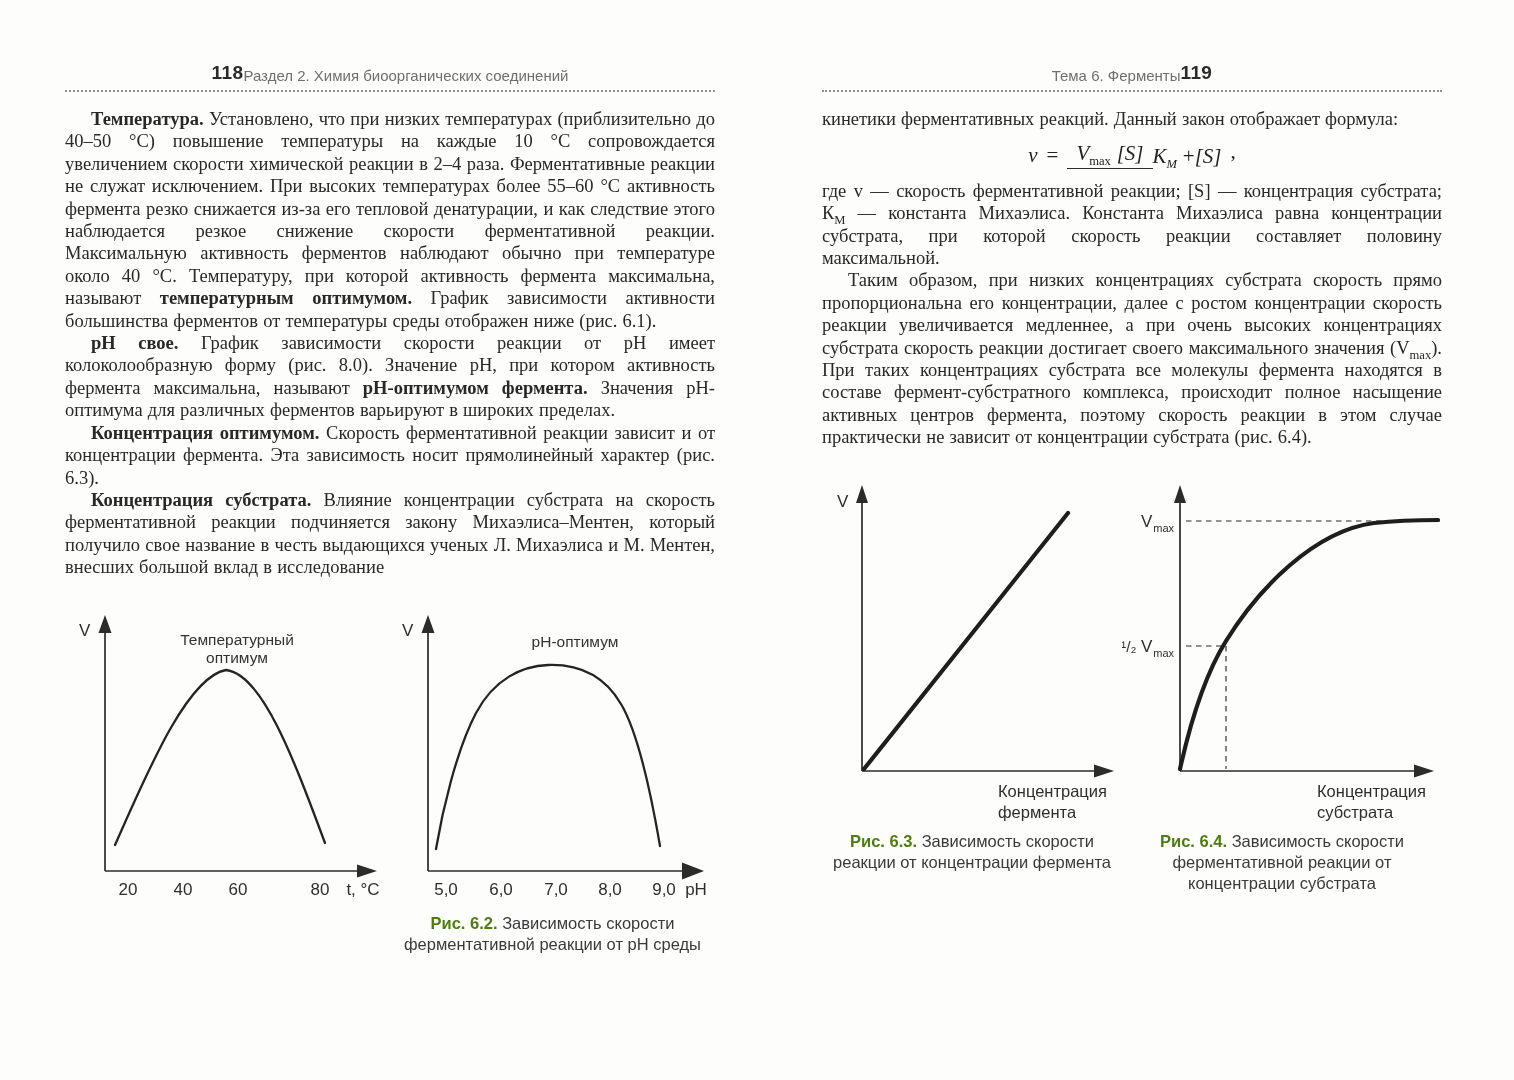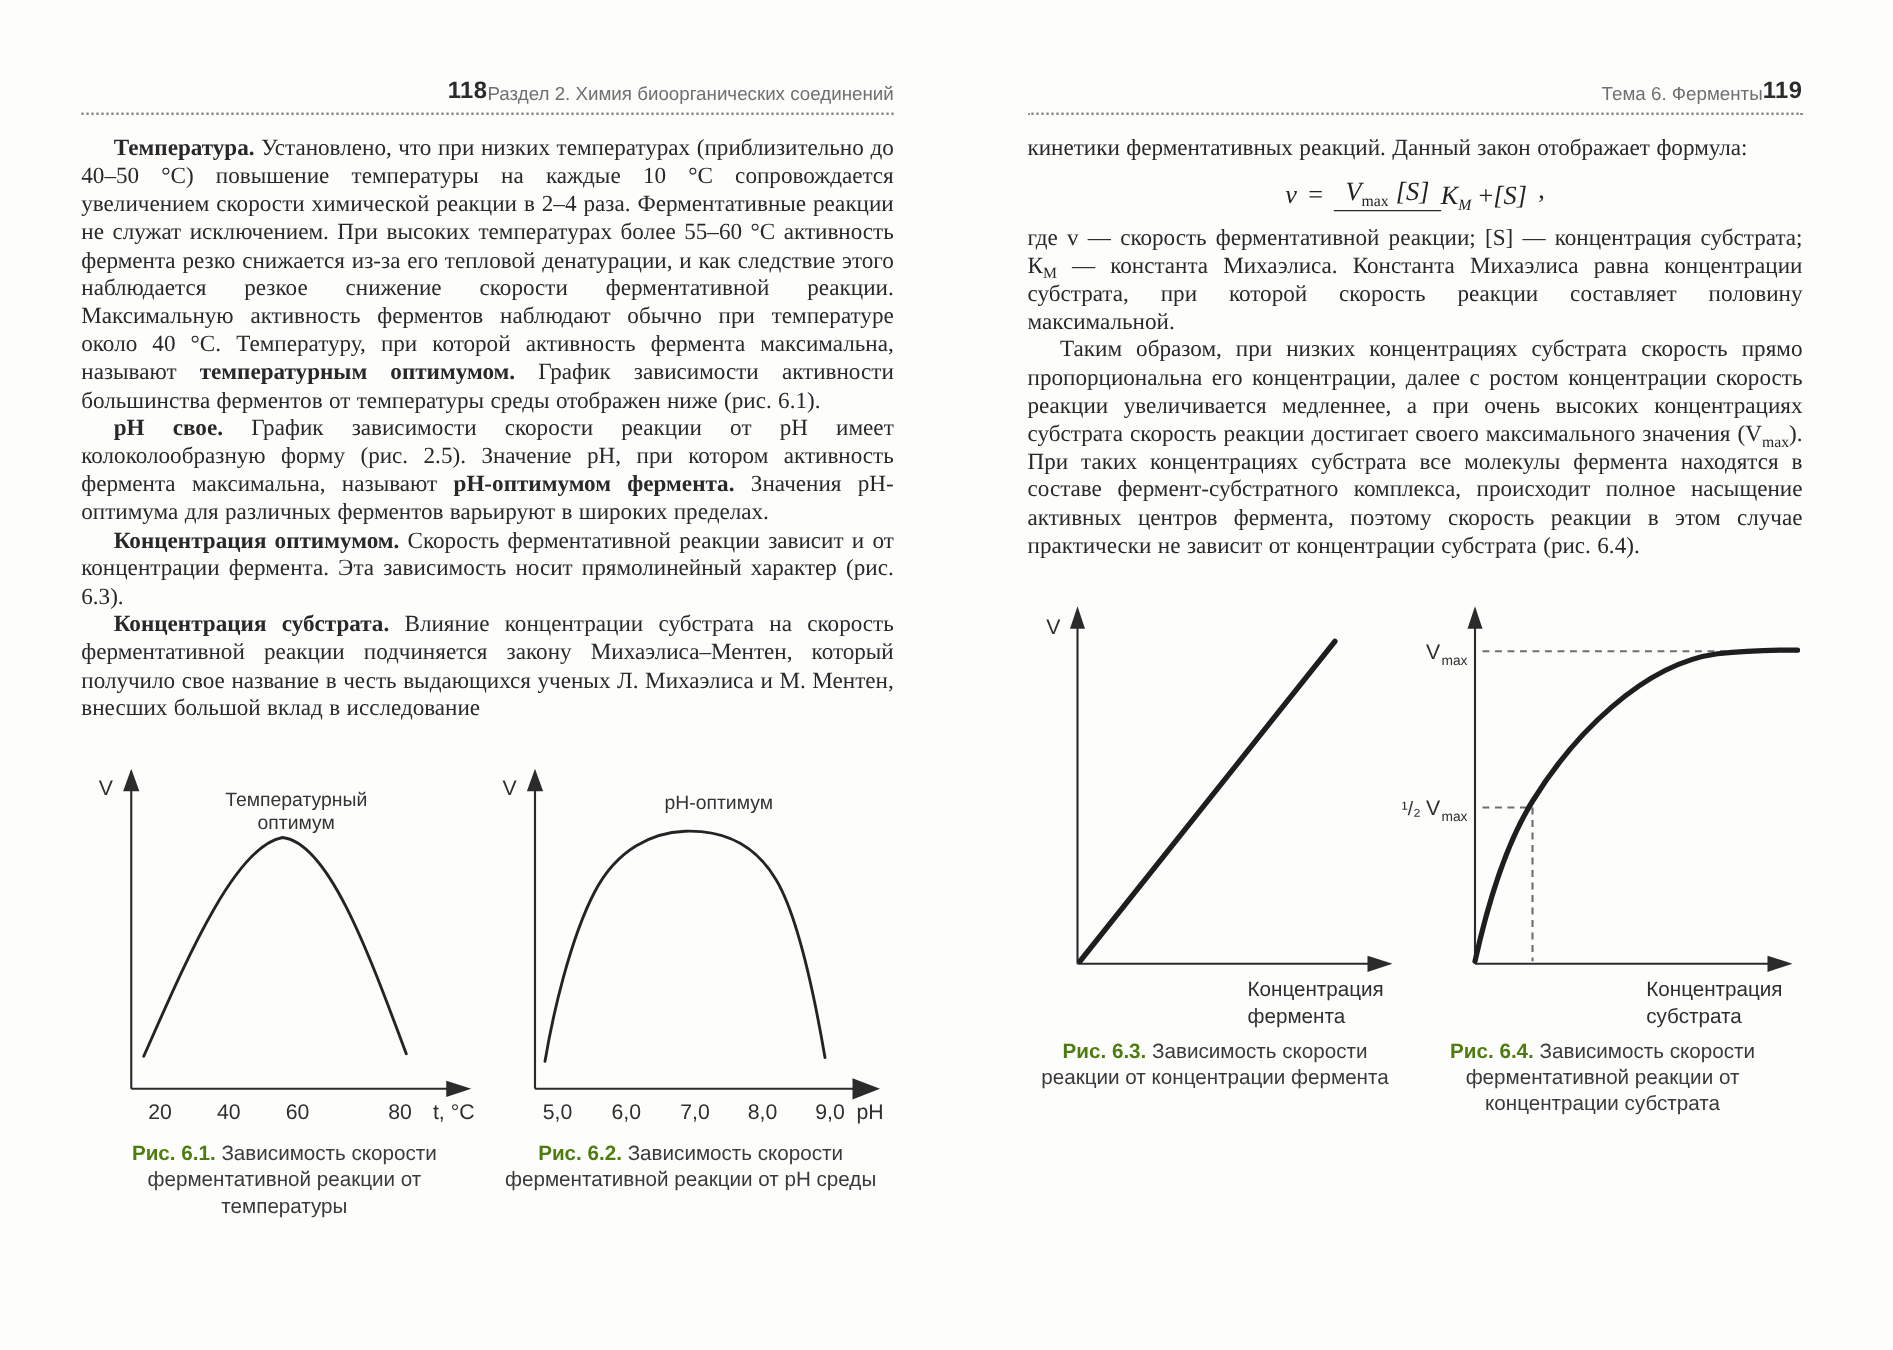--- a/index.html
+++ b/index.html
@@ -3,21 +3,21 @@
 <meta charset="utf-8">
 <style>
   html,body{margin:0;padding:0;}
   body{width:1514px;height:1080px;background:#fdfdfc;overflow:hidden;
        font-family:"Liberation Serif",serif;}
   .spread{position:relative;width:1514px;height:1080px;}
   .page{position:absolute;top:62px;}
   .page-left{left:65px;width:650px;}
   .page-right{left:822px;width:620px;}
 
-  .pghead{display:flex;justify-content:flex-end;align-items:flex-end;}
+  .pghead{display:flex;justify-content:center;align-items:flex-end;}
   .pagenum{font-family:"Liberation Sans",sans-serif;font-weight:700;font-size:19px;color:#2b2b2b;letter-spacing:.4px;}
   .runhead{font-family:Liberation Sans, sans-serif;font-size:15px;color:#6f6f6f;}
   .dotted{border-bottom:2.5px dotted #919191;margin-top:5px;height:1px;}
 
   .bodytext{margin-top:16px;font-size:18.5px;line-height:22.4px;color:#282828;
             text-align:justify;word-spacing:.5px;}
   .bodytext p{margin:0;}
   .bodytext p.indent{text-indent:26px;}
   .bseg{font-weight:700;}
   .bodytext sub{font-size:68%;line-height:0;}
@@ -57,21 +57,21 @@
 
   <div class="page page-left">
     <div class="pghead">
       <span class="pagenum">118</span>
       <span class="runhead">Раздел 2. Химия биоорганических соединений</span>
     </div>
     <div class="dotted"></div>
 
     <div class="bodytext">
       <p class="indent"><span class="bseg">Температура.</span><span> Установлено, что при низких температурах (приблизительно до 40–50 °С) повышение температуры на каждые 10 °С сопровождается увеличением скорости химической реакции в 2–4 раза. Ферментативные реакции не служат исключением. При высоких температурах более 55–60 °С активность фермента резко снижается из-за его тепловой денатурации, и как следствие этого наблюдается резкое снижение скорости ферментативной реакции. Максимальную активность ферментов наблюдают обычно при температуре около 40 °С. Температуру, при которой активность фермента максимальна, называют </span><span class="bseg">температурным оптимумом.</span><span> График зависимости активности большинства ферментов от температуры среды отображен ниже (рис. 6.1).</span></p>
-      <p class="indent"><span class="bseg">рН свое.</span><span> График зависимости скорости реакции от рН имеет колоколообразную форму (рис. 2.5). Значение рН, при котором активность фермента максимальна, называют </span><span class="bseg">рН-оптимумом фермента.</span><span> Значения рН-оптимума для различных ферментов варьируют в широких пределах.</span></p>
+      <p class="indent"><span class="bseg">рН свое.</span><span> График зависимости скорости реакции от рН имеет колоколообразную форму (рис. 8.0). Значение рН, при котором активность фермента максимальна, называют </span><span class="bseg">рН-оптимумом фермента.</span><span> Значения рН-оптимума для различных ферментов варьируют в широких пределах.</span></p>
       <p class="indent"><span class="bseg">Концентрация оптимумом.</span><span> Скорость ферментативной реакции зависит и от концентрации фермента. Эта зависимость носит прямолинейный характер (рис. 6.3).</span></p>
       <p class="indent"><span class="bseg">Концентрация субстрата.</span><span> Влияние концентрации субстрата на скорость ферментативной реакции подчиняется закону Михаэлиса–Ментен, который получило свое название в честь выдающихся ученых Л. Михаэлиса и М. Ментен, внесших большой вклад в исследование</span></p>
     </div>
 
     <div class="figrow figrow-left">
 
       <div class="figblock" style="width:325px;">
         <svg width="325" height="300" viewBox="0 0 325 300">
           <text class="slab-big" x="14" y="31">V</text>
           <text class="slab" x="172" y="40" text-anchor="middle">Температурный</text>
@@ -80,21 +80,20 @@
           <polygon class="ah" points="40,10 33.5,28 46.5,28"></polygon>
           <line class="ax" x1="40" y1="266" x2="296" y2="266"></line>
           <polygon class="ah" points="312,266 292,259.5 292,272.5"></polygon>
           <path class="curve" d="M 50 240 C 82 168, 122 72, 161 65 C 197 69, 228 152, 260 238"></path>
           <text class="slab-big" x="63" y="290" text-anchor="middle">20</text>
           <text class="slab-big" x="118" y="290" text-anchor="middle">40</text>
           <text class="slab-big" x="173" y="290" text-anchor="middle">60</text>
           <text class="slab-big" x="255" y="290" text-anchor="middle">80</text>
           <text class="slab-big" x="298" y="290" text-anchor="middle">t, °С</text>
         </svg>
-        <div class="figcap" style="max-width:305px;"><span class="bseg">Рис. 6.1.</span><span> Зависимость скорости ферментативной реакции от температуры</span></div>
       </div>
 
       <div class="figblock" style="width:325px;">
         <svg width="325" height="300" viewBox="0 0 325 300">
           <text class="slab-big" x="12" y="31">V</text>
           <text class="slab" x="185" y="42" text-anchor="middle">рН-оптимум</text>
           <line class="ax" x1="38" y1="266" x2="38" y2="24"></line>
           <polygon class="ah" points="38,10 31.5,28 44.5,28"></polygon>
           <line class="ax" x1="38" y1="266" x2="296" y2="266"></line>
           <polygon class="ah" points="314,266 292,257.5 292,274.5"></polygon>

